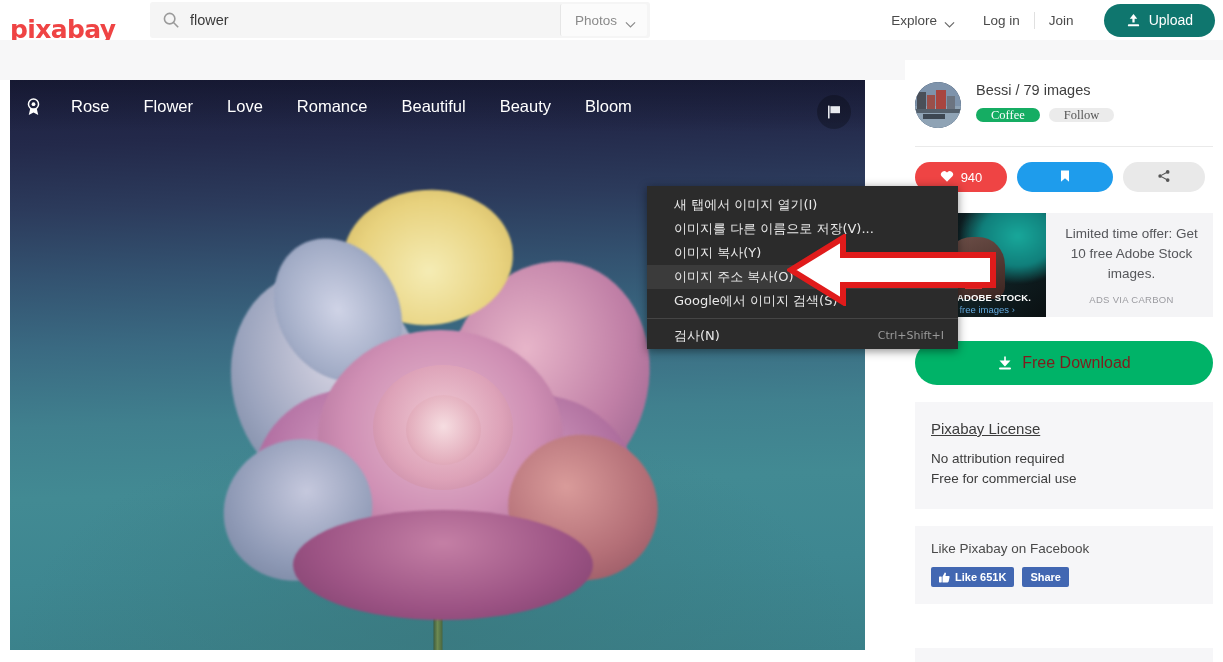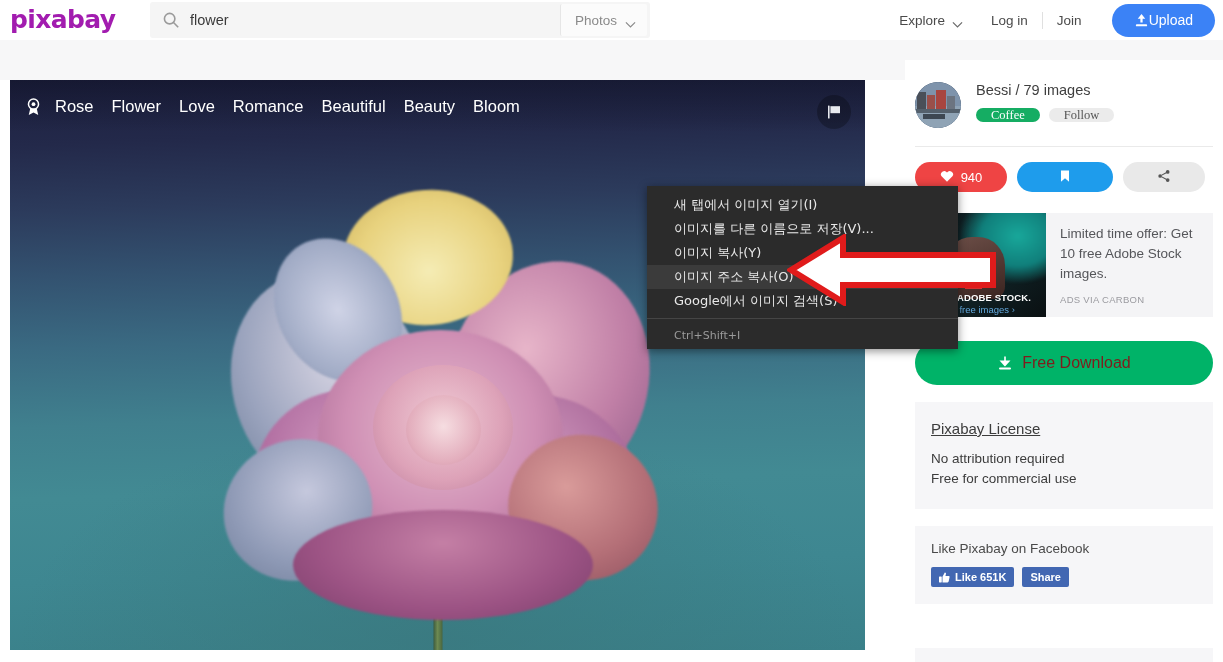--- a/index.html
+++ b/index.html
@@ -12,25 +12,25 @@
   }
 
   
   .header {
     position: absolute; top: 0; left: 0;
     width: 1223px; height: 40px;
     background: #ffffff;
     display: flex; align-items: center;
   }
   .logo {
-    position: absolute; left: 10px; top: 7px;
+    position: absolute; left: 10px; top: 17px;
     width: 120px; height: 26px;
     font-size: 25px; font-weight: 700;
     letter-spacing: -0.6px;
-    color: #a21caf;
+    color: #ef4444;
     font-family: "DejaVu Sans", sans-serif;
     line-height: 26px;
   }
   .searchbar {
     position: absolute; left: 150px; top: 2px;
     width: 500px; height: 36px;
     background: #f5f5f5;
     border-radius: 3px;
     display: flex; align-items: center;
   }
@@ -66,24 +66,24 @@
     padding: 0 14px; height: 40px;
     display: flex; align-items: center; gap: 7px;
     cursor: pointer; text-decoration: none;
   }
   .nav-sep {
     width: 1px; height: 17px; background: #e0e0e0;
   }
   .btn-upload {
     margin-left: 16px;
     height: 33px; padding: 0 22px;
-    background: #3b82f6; border: none; border-radius: 17px;
+    background: #0f766e; border: none; border-radius: 17px;
     color: #fff; font-size: 14px;
     font-family: "Liberation Sans", sans-serif;
-    display: flex; align-items: center; 
+    display: flex; align-items: center; gap: 8px;
     cursor: pointer;
   }
   .upload-icon { width: 15px; height: 15px; }
 
   .subbar {
     position: absolute; top: 40px; left: 0;
     width: 1223px; height: 40px;
     background: #f7f7f8;
   }
 
@@ -107,21 +107,21 @@
         #3a6a82 45%,
         #40808e 58%,
         #428a93 70%,
         #3e8791 84%,
         #3a8089 100%);
   }
   .tagbar {
     position: absolute; top: 0; left: 0;
     width: 855px; height: 52px;
     background: linear-gradient(180deg, rgba(12,14,30,.42) 0%, rgba(12,14,30,0) 100%);
-    display: flex; align-items: center; padding-left: 14px; gap: 0;
+    display: flex; align-items: center; padding-left: 14px; gap: 16px;
     z-index: 6;
   }
   .tag-badge { width: 19px; height: 19px; margin-right: 12px; flex: 0 0 auto; }
   .tag {
     color: #fff; font-size: 16.5px;
     margin-right: 18px; cursor: pointer; text-decoration: none;
     white-space: nowrap;
   }
   .flag-btn {
     position: absolute; top: 15px; right: 14px;
@@ -273,21 +273,21 @@
   }
   .ad-img .cap1 {
     position: absolute; left: 0; bottom: 14px; width: 131px;
     text-align: center; color: #fff; font-size: 9.5px; font-weight: 700;
     letter-spacing: .1px;
   }
   .ad-img .cap2 {
     position: absolute; left: 0; bottom: 2px; width: 131px;
     text-align: center; color: #63a9de; font-size: 9.5px;
   }
-  .ad-txt { flex: 1 1 auto; padding: 11px 10px 0 14px; }
+  .ad-txt { flex: 1 1 auto; padding: 11px 10px 0 14px; text-align: center; }
   .ad-txt .line {
     font-size: 13.5px; color: #55565a; line-height: 20px;
   }
   .ad-txt .via {
     font-size: 9.5px; color: #9b9ba0; margin-top: 10px; letter-spacing: .3px;
   }
 
   .dl-btn {
     display: block; margin: 24px 10px 0 10px;
     width: 298px; height: 44px;
@@ -441,20 +441,21 @@
     <span class="lbl">이미지 복사(Y)</span>
   </div>
   <div class="ctxitem sel">
     <span class="lbl">이미지 주소 복사(O)</span>
   </div>
   <div class="ctxitem">
     <span class="lbl">Google에서 이미지 검색(S)</span>
   </div>
   <div class="ctxsep"></div>
   <div class="ctxitem">
+    <span class="lbl">검사(N)</span>
     <span class="accel">Ctrl+Shift+I</span>
   </div>
 </div>
 
 <div class="arrow">
   <svg viewBox="0 0 210 72" width="210" height="72">
     <path d="M4 36 L56 4 L56 21 L206 21 L206 51 L56 51 L56 68 Z" fill="#ffffff" stroke="#e01b1b" stroke-width="6" stroke-linejoin="miter"></path>
   </svg>
 </div>
 

